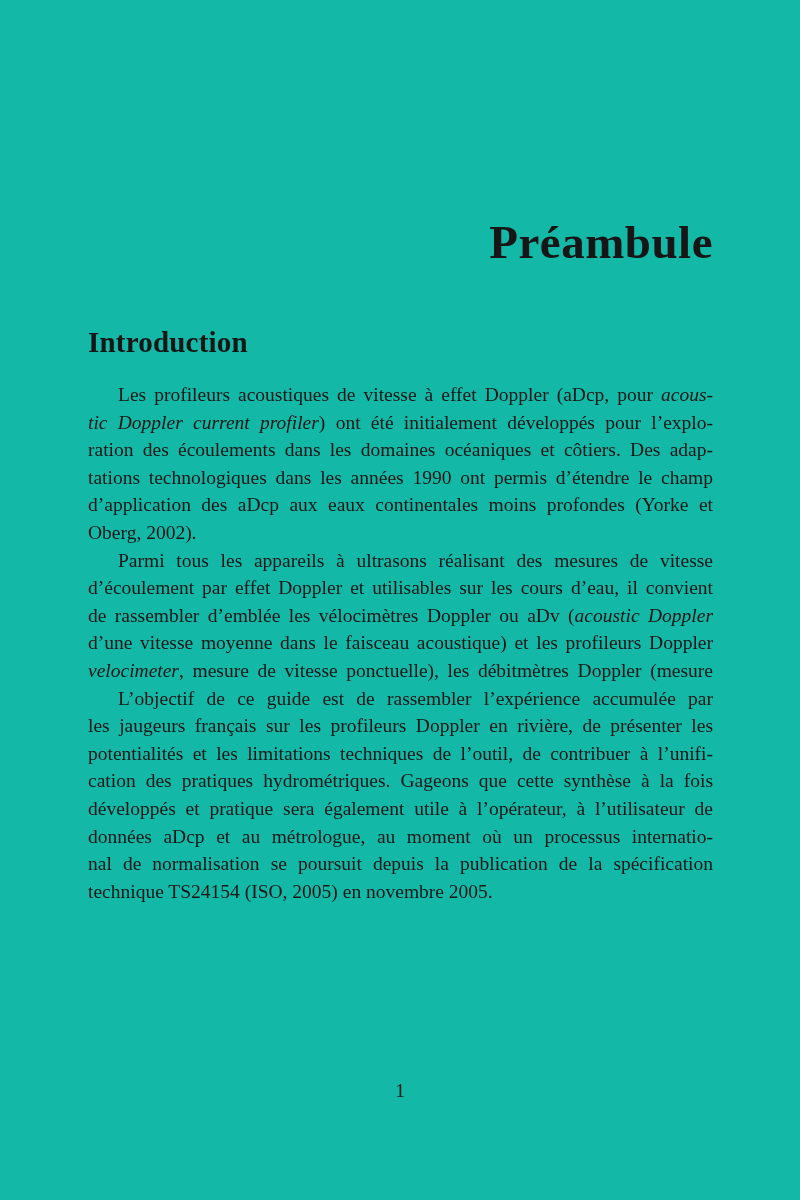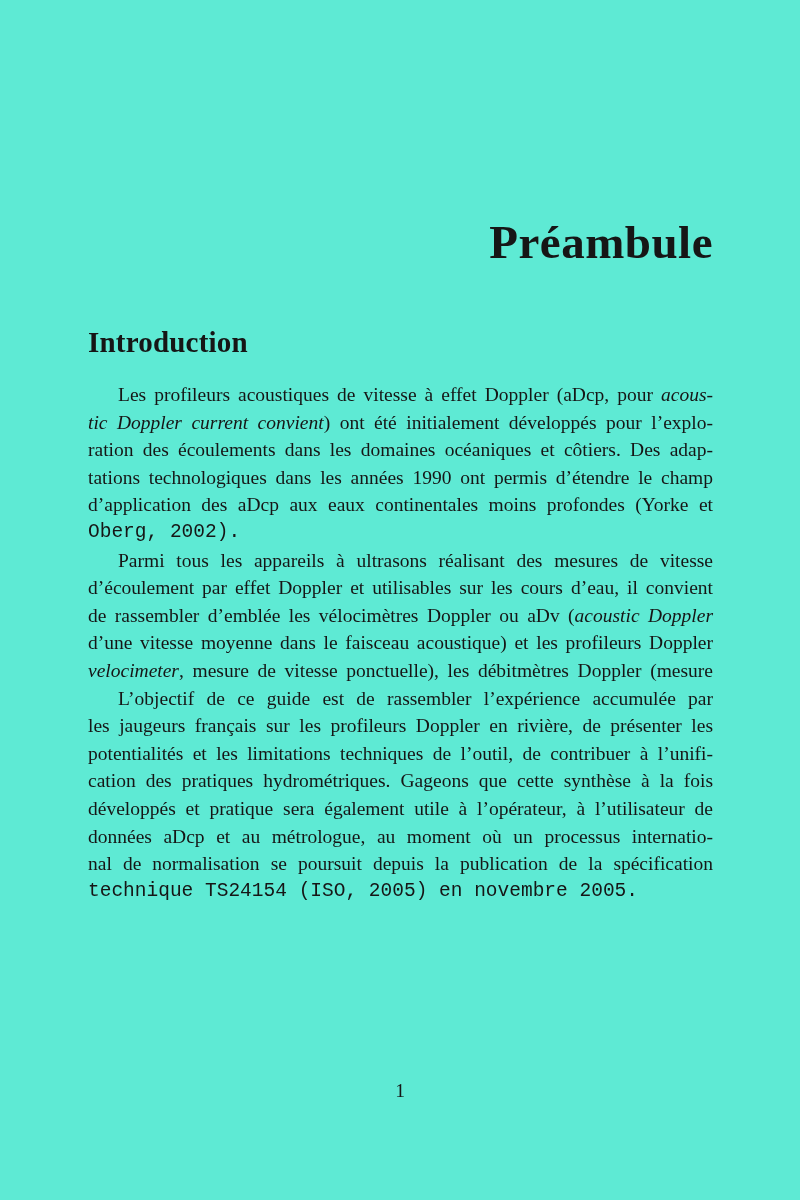--- a/index.html
+++ b/index.html
@@ -4,21 +4,21 @@
 <style>
   html, body {
     margin: 0;
     padding: 0;
     background: #ffffff;
   }
   .page {
     position: relative;
     width: 800px;
     height: 1200px;
-    background: #5eead4;
+    background: #14b8a6;
     color: #161616;
     font-family: "Liberation Serif", "DejaVu Serif", serif;
     overflow: hidden;
   }
   .chapter-title {
     position: absolute;
     top: 219px;
     right: 87px;
     margin: 0;
     font-size: 47px;
@@ -46,21 +46,21 @@
     font-size: 19.5px;
     line-height: 27.6px;
   }
   .para { margin: 0; }
   .line {
     text-align: justify;
     text-align-last: justify;
     text-justify: inter-word;
   }
   .line.first { text-indent: 30px; }
-  .line.lastline { text-align-last: left; font-family: Liberation Mono, monospace; }
+  .line.lastline { text-align-last: left; }
   .it { font-style: italic; }
   .page-number {
     position: absolute;
     top: 1079px;
     left: 0;
     width: 800px;
     text-align: center;
     font-size: 19.5px;
     line-height: 1.2;
   }
@@ -69,21 +69,21 @@
 <body>
 
 <div class="page">
   <h1 class="chapter-title">Préambule</h1>
 
   <h2 class="section-heading">Introduction</h2>
 
   <div class="text-block">
       <div class="para">
         <div class="line first"><span>Les profileurs acoustiques de vitesse à effet Doppler (aDcp, pour </span><span class="it">acous-</span></div>
-        <div class="line"><span class="it">tic Doppler current convient</span><span>) ont été initialement développés pour l’explo-</span></div>
+        <div class="line"><span class="it">tic Doppler current profiler</span><span>) ont été initialement développés pour l’explo-</span></div>
         <div class="line"><span>ration des écoulements dans les domaines océaniques et côtiers. Des adap-</span></div>
         <div class="line"><span>tations technologiques dans les années 1990 ont permis d’étendre le champ</span></div>
         <div class="line"><span>d’application des aDcp aux eaux continentales moins profondes (Yorke et</span></div>
         <div class="line lastline"><span>Oberg, 2002).</span></div>
       </div>
       <div class="para">
         <div class="line first"><span>Parmi tous les appareils à ultrasons réalisant des mesures de vitesse</span></div>
         <div class="line"><span>d’écoulement par effet Doppler et utilisables sur les cours d’eau, il convient</span></div>
         <div class="line"><span>de rassembler d’emblée les vélocimètres Doppler ou aDv (</span><span class="it">acoustic Doppler</span></div>
         <div class="line"><span>d’une vitesse moyenne dans le faisceau acoustique) et les profileurs Doppler</span></div>

